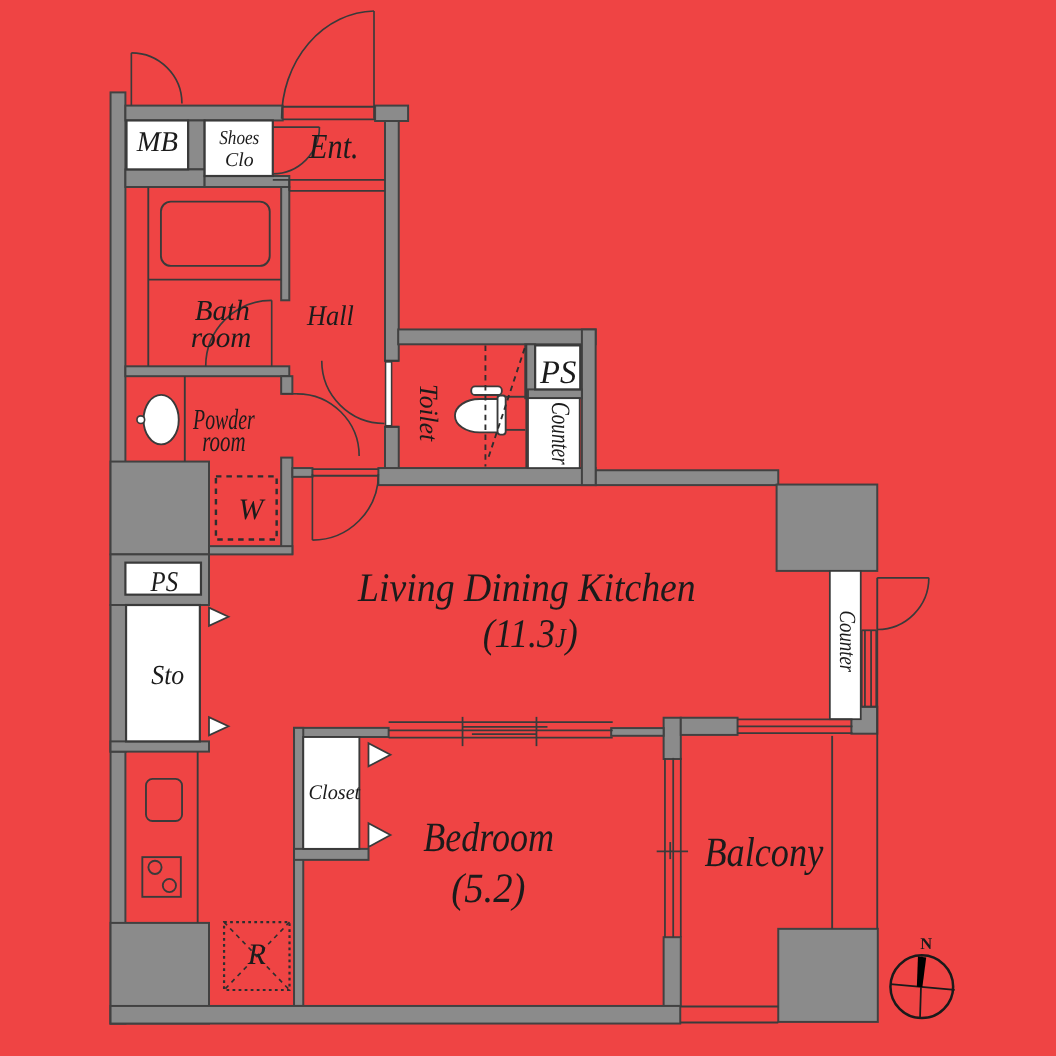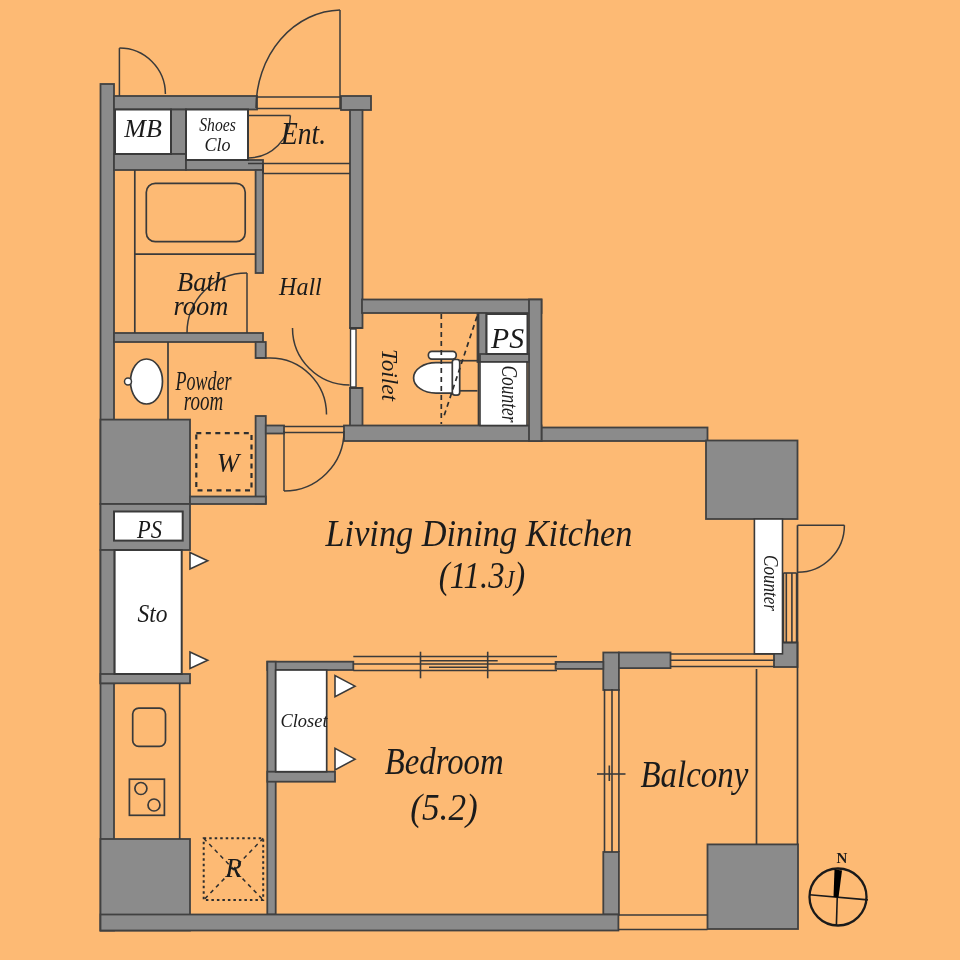--- a/index.html
+++ b/index.html
@@ -1,16 +1,16 @@
 <!DOCTYPE html>
 <html><head>
 <meta charset="utf-8">
 <style>
 html,body{margin:0;padding:0;background:#ffffff;}
-#stage{position:relative;width:960px;height:960px;background:#fdba74;overflow:hidden;}
+#stage{position:relative;width:960px;height:960px;background:#ef4444;overflow:hidden;}
 text{font-family:"Liberation Serif",serif;}
 </style>
 </head>
 <body>
 <div id="stage">
 <svg width="960" height="960" viewBox="0 0 960 960">
 <g fill="#8b8b8b" stroke="#414141" stroke-width="1.8">
 <rect x="100.5" y="84" width="13.5" height="846.5"></rect>
 <rect x="114" y="96" width="143" height="13.5"></rect>
 <rect x="341" y="96" width="30" height="14"></rect>

